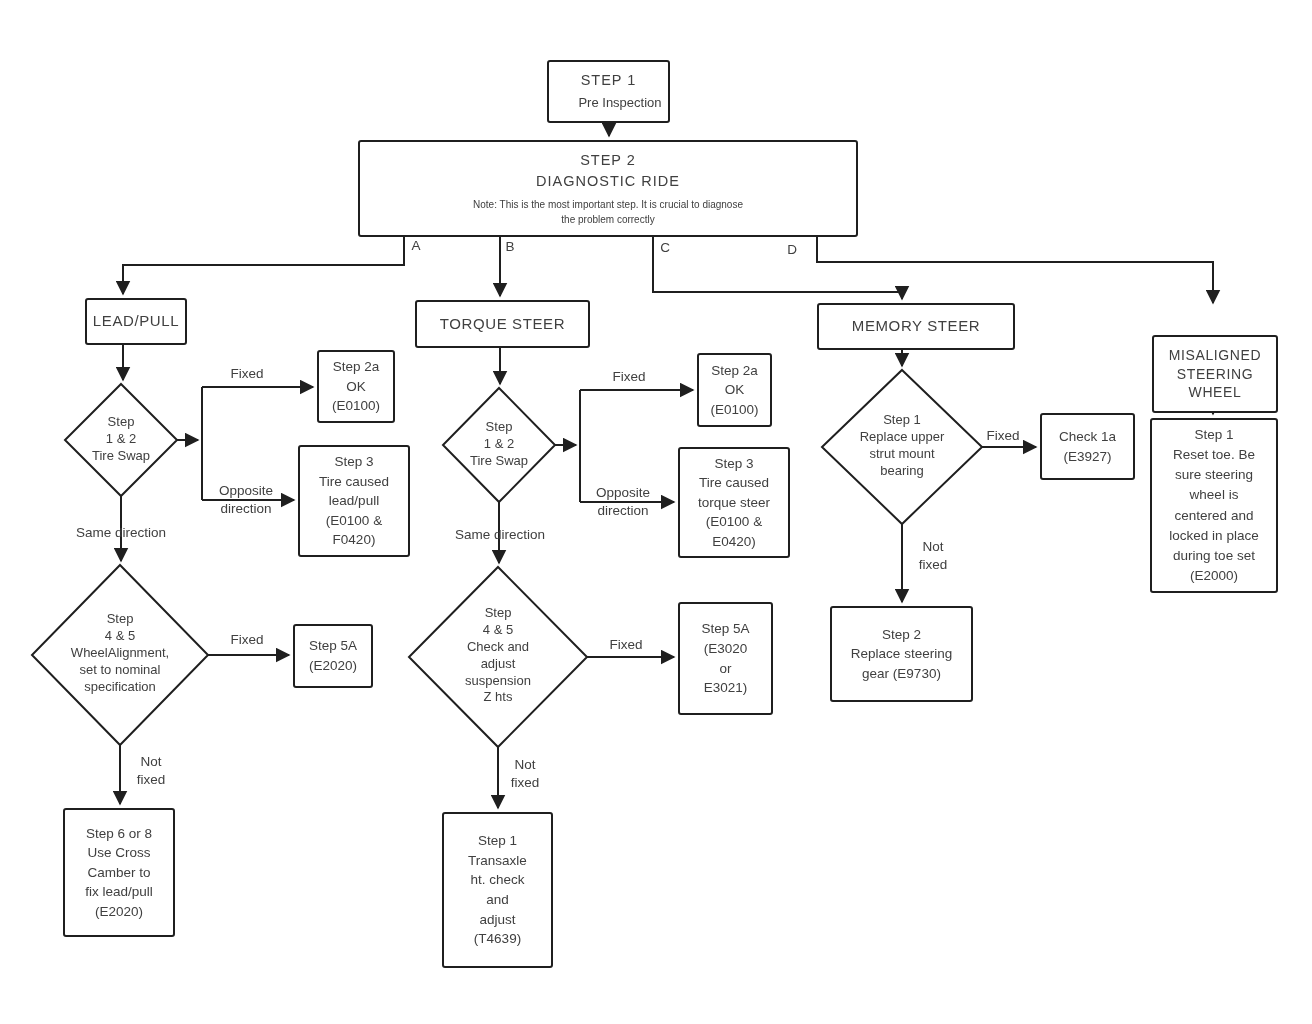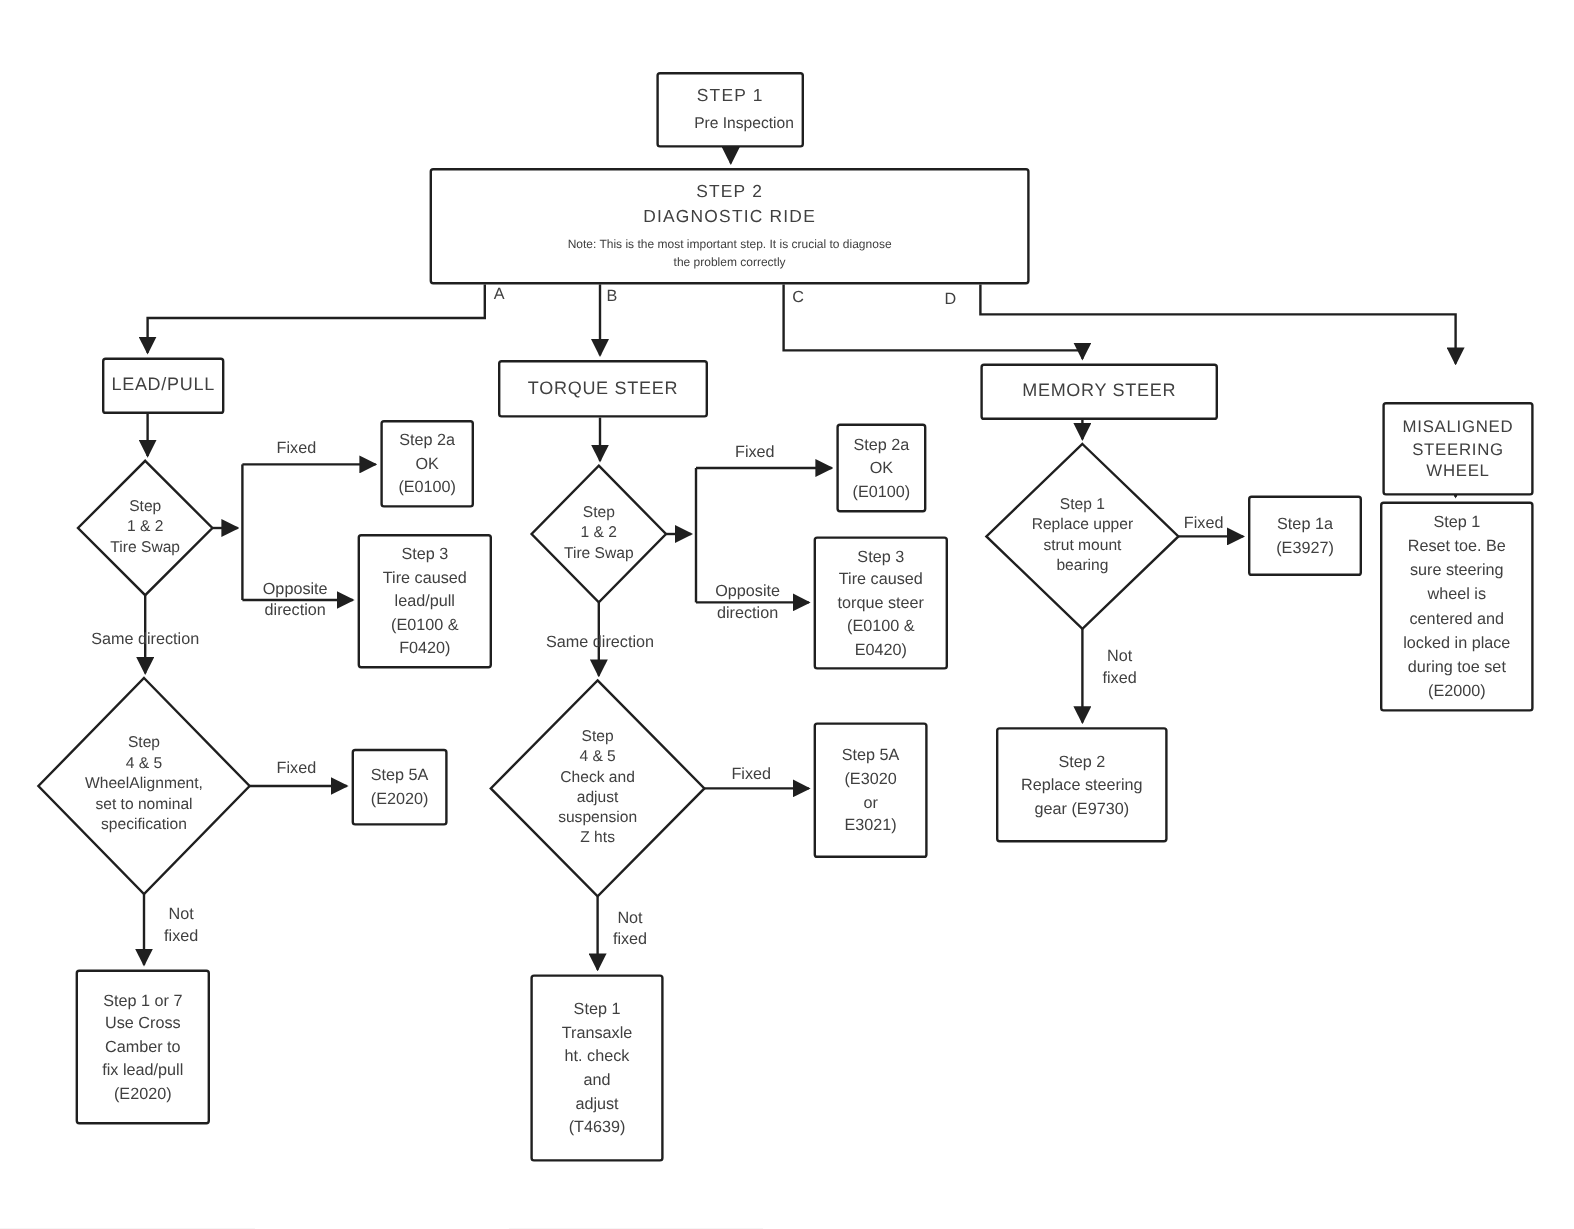--- a/index.html
+++ b/index.html
@@ -134,21 +134,21 @@
   <div class="dtext" style="left:120px;top:653px;">Step
 4 &amp; 5
 WheelAlignment,
 set to nominal
 specification</div>
   <div class="elabel" style="left:247px;top:640px;">Fixed</div>
   <div class="node" style="left:293px;top:624px;width:80px;height:64px;">Step 5A
 (E2020)</div>
   <div class="elabel" style="left:151px;top:771px;">Not
 fixed</div>
-  <div class="node" style="left:63px;top:808px;width:112px;height:129px;">Step 1 or 7
+  <div class="node" style="left:63px;top:808px;width:112px;height:129px;">Step 6 or 8
 Use Cross
 Camber to
 fix lead/pull
 (E2020)</div>
 
   <div class="node hdr" style="left:415px;top:300px;width:175px;height:48px;">TORQUE STEER</div>
   <div class="dtext" style="left:499px;top:444px;">Step
 1 &amp; 2
 Tire Swap</div>
   <div class="elabel" style="left:629px;top:377px;">Fixed</div>
@@ -182,21 +182,21 @@
 and
 adjust
 (T4639)</div>
 
   <div class="node hdr" style="left:817px;top:303px;width:198px;height:47px;">MEMORY STEER</div>
   <div class="dtext" style="left:902px;top:446px;">Step 1
 Replace upper
 strut mount
 bearing</div>
   <div class="elabel" style="left:1003px;top:436px;">Fixed</div>
-  <div class="node" style="left:1040px;top:413px;width:95px;height:67px;">Step 1a
+  <div class="node" style="left:1040px;top:413px;width:95px;height:67px;">Check 1a
 (E3927)</div>
   <div class="elabel" style="left:933px;top:556px;">Not
 fixed</div>
   <div class="node" style="left:830px;top:606px;width:143px;height:96px;">Step 2
 Replace steering
 gear (E9730)</div>
 
   <div class="node hdr" style="left:1152px;top:307px;width:126px;height:78px;font-size:14px;margin-top:28px;">MISALIGNED
 STEERING
 WHEEL</div>

